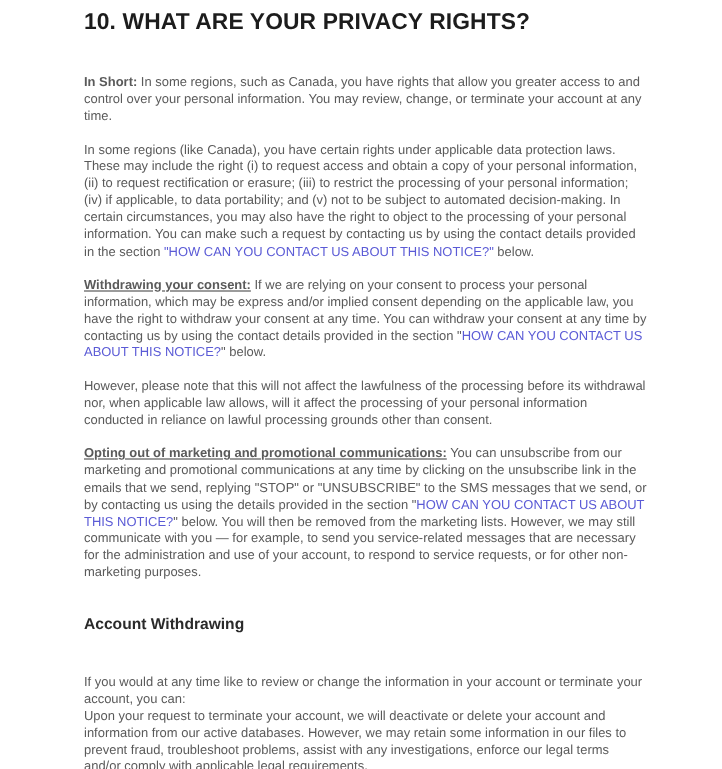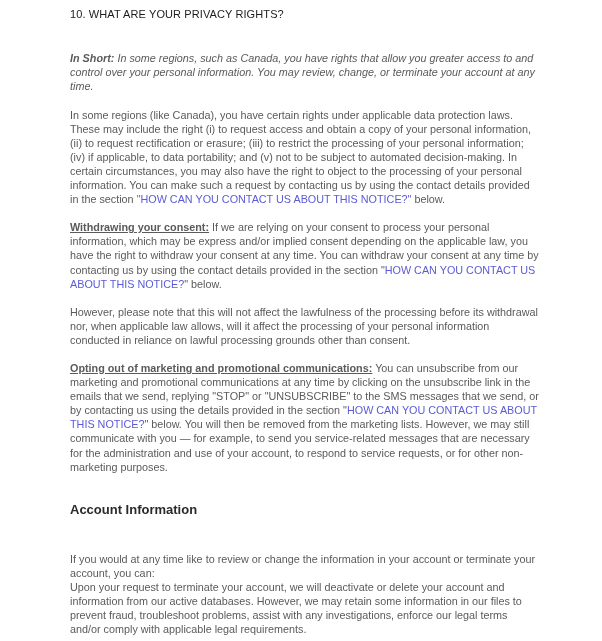--- a/index.html
+++ b/index.html
@@ -14,22 +14,22 @@
     font-family: "Liberation Sans", sans-serif;
     color: #5a5a5a;
     -webkit-font-smoothing: antialiased;
   }
   .page {
     padding: 0 62px 0 70px;
     box-sizing: border-box;
     width: 602px;
   }
   h1.section-title {
-    font-size: 11px;
-    font-weight: normal;
+    font-size: 19px;
+    font-weight: bold;
     color: #1c1c1c;
     margin: 0;
     padding-top: 7px;
     letter-spacing: 0.1px;
     line-height: 1.3;
   }
   h2.sub-title {
     font-size: 13px;
     font-weight: bold;
     color: #2a2a2a;
@@ -38,21 +38,20 @@
     line-height: 1.3;
   }
   p.para {
     font-size: 10.8px;
     line-height: 14.1px;
     margin: 0;
     padding-top: 14px;
     text-align: left;
   }
   p.short {
-    font-style: italic;
     padding-top: 30px;
   }
   p.tight {
     padding-top: 0;
   }
   p.after-heading {
     padding-top: 33px;
   }
   .b {
     font-weight: bold;
@@ -104,20 +103,20 @@
   <p class="para">
     <span class="bu">Withdrawing your consent:</span><span> If we are relying on your consent to process your personal information, which may be express and/or implied consent depending on the applicable law, you have the right to withdraw your consent at any time. You can withdraw your consent at any time by contacting us by using the contact details provided in the section "</span><a href="#" class="link">HOW CAN YOU CONTACT US ABOUT THIS NOTICE?</a><span>" below.</span>
   </p>
 
   <p class="para">However, please note that this will not affect the lawfulness of the processing before its withdrawal nor, when applicable law allows, will it affect the processing of your personal information conducted in reliance on lawful processing grounds other than consent.</p>
 
   <p class="para">
     <span class="bu">Opting out of marketing and promotional communications:</span><span> You can unsubscribe from our marketing and promotional communications at any time by clicking on the unsubscribe link in the emails that we send, replying "STOP" or "UNSUBSCRIBE" to the SMS messages that we send, or by contacting us using the details provided in the section "</span><a href="#" class="link">HOW CAN YOU CONTACT US ABOUT THIS NOTICE?</a><span>" below. You will then be removed from the marketing lists. However, we may still communicate with you — for example, to send you service-related messages that are necessary for the administration and use of your account, to respond to service requests, or for other non-marketing purposes.</span>
   </p>
 
-  <h2 class="sub-title">Account Information</h2>
+  <h2 class="sub-title">Account Withdrawing</h2>
 
   <p class="para after-heading">If you would at any time like to review or change the information in your account or terminate your account, you can:</p>
 
 
   <p class="para tight">Upon your request to terminate your account, we will deactivate or delete your account and information from our active databases. However, we may retain some information in our files to prevent fraud, troubleshoot problems, assist with any investigations, enforce our legal terms and/or comply with applicable legal requirements.</p>
 
 </div>
 
 </body></html>

